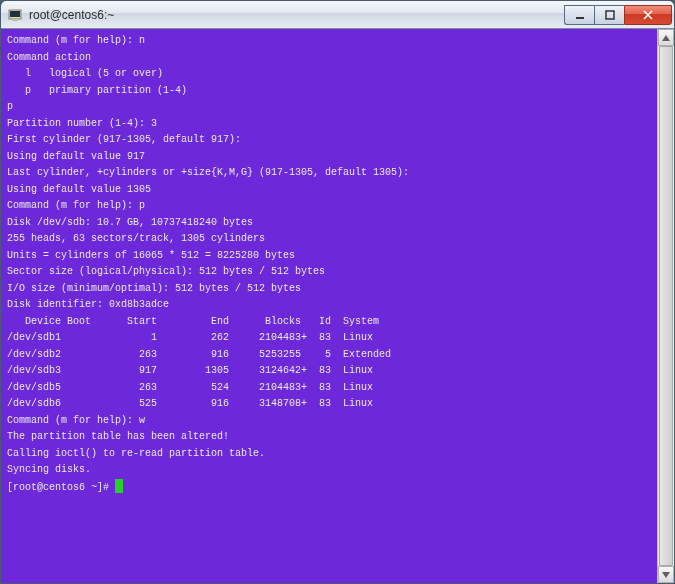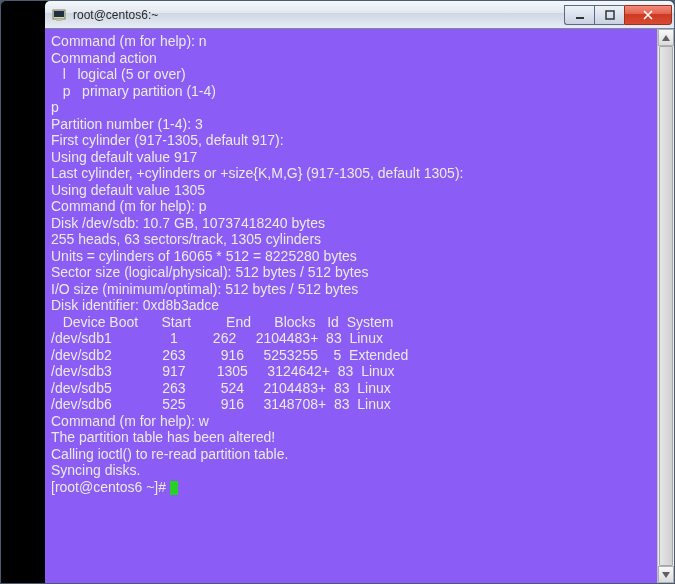--- a/index.html
+++ b/index.html
@@ -12,21 +12,20 @@
   }
   .window {
     width: 675px;
     height: 584px;
     background: #000;
     border: 1px solid #4a5a70;
     border-radius: 6px 6px 0 0;
     box-shadow: 0 0 8px rgba(0,0,0,0.5);
     display: flex;
     flex-direction: column;
-    padding-left: 44px;
   }
   .titlebar {
     height: 28px;
     background: linear-gradient(to bottom, #f5f7fb 0%, #e2e7f0 45%, #cfd7e4 46%, #e8ecf4 100%);
     border-bottom: 1px solid #7a8aa0;
     display: flex;
     align-items: center;
     padding: 0 2px 0 6px;
     border-radius: 5px 5px 0 0;
   }
@@ -68,24 +67,24 @@
     color: #fff;
   }
   .win-btn svg { display: block; }
   .terminal-wrap {
     flex: 1;
     display: flex;
     background: #000;
   }
   .terminal {
     flex: 1;
-    background: #8b5cf6;
+    background: #6d28d9;
     color: #eaeaea;
-    font-family: Liberation Sans, sans-serif;
-    font-size: 14px;
+    font-family: Liberation Mono, monospace;
+    font-size: 10px;
     line-height: 16.5px;
     padding: 4px 6px;
     white-space: pre;
     overflow: hidden;
   }
   .scrollbar {
     width: 17px;
     background: #e9e9e9;
     border-left: 1px solid #c0c0c0;
     display: flex;

